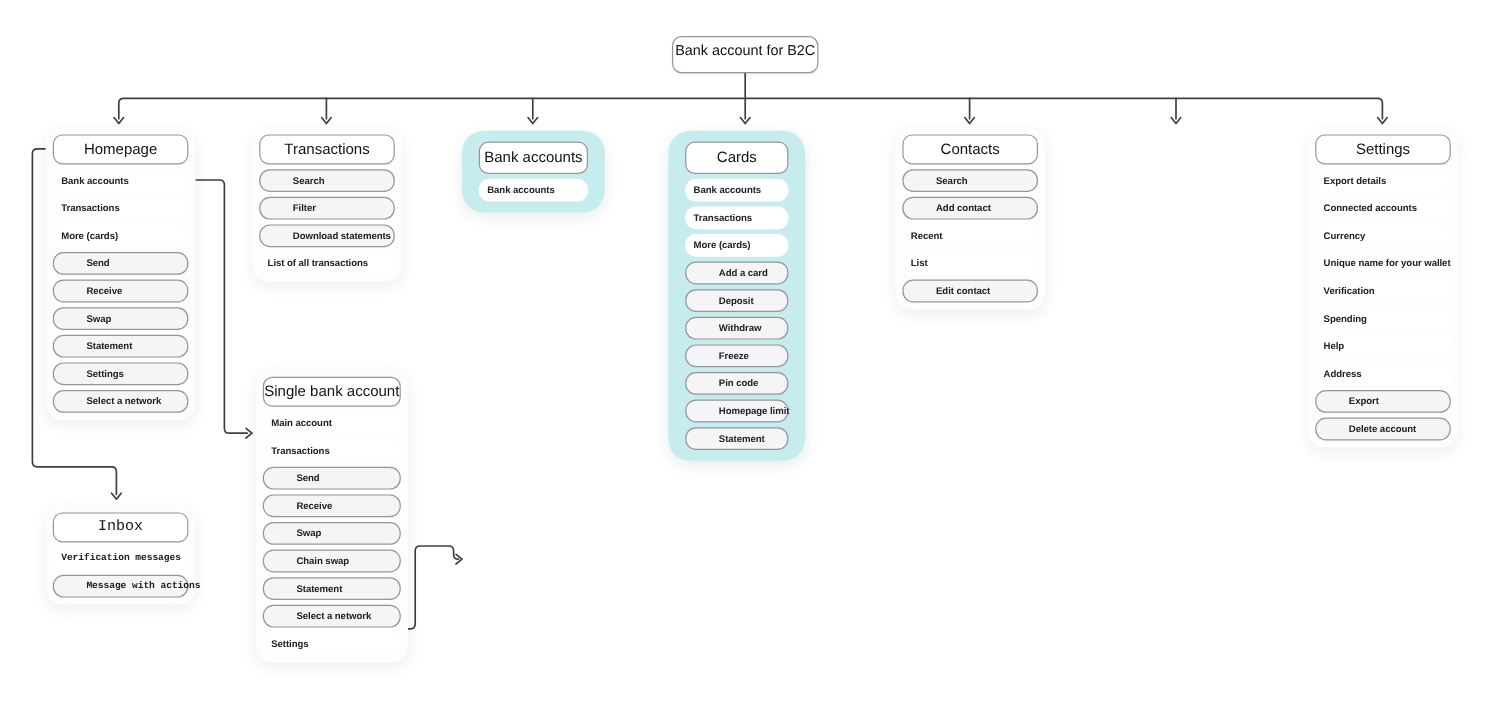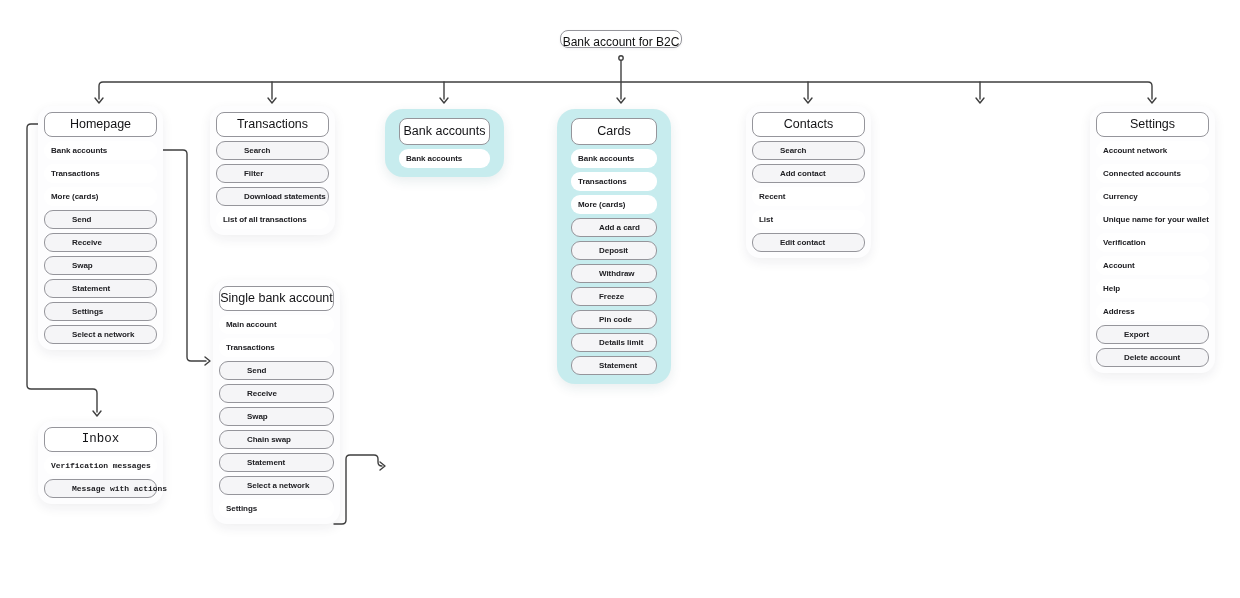--- a/index.html
+++ b/index.html
@@ -3,21 +3,21 @@
 <meta charset="utf-8">
 <style>
   * { margin:0; padding:0; box-sizing:border-box; }
   html,body { background:#ffffff; font-family:"Liberation Sans", sans-serif; }
   .canvas {
     position:relative; width:1240px; height:598px; background:#ffffff; overflow:hidden;
   }
   svg.connectors { position:absolute; left:0; top:0; width:1240px; height:598px; pointer-events:none; }
 
   .root-box {
-    position:absolute; left:560px; top:30px; width:122px; height:18px;
+    position:absolute; left:560px; top:30px; width:122px; height:31px;
     background:#fff; border:1px solid #95959b; border-radius:8px;
     font-size:12px; font-weight:500; color:#111;
     text-align:center; line-height:23px; white-space:nowrap;
     box-shadow:0 1px 3px rgba(20,20,40,.06);
   }
 
   .section {
     position:absolute; display:flex; flex-direction:column; gap:4px;
     padding:6px; background:#fdfdfe; border-radius:14px;
     box-shadow:0 4px 12px rgba(25,25,55,.07);
@@ -113,50 +113,50 @@
     <div class="section highlight" style="left: 557px; top: 109px; width: 114px;">
       <div class="title-node">Cards</div>
       <div class="item-node plain">Bank accounts</div>
       <div class="item-node plain">Transactions</div>
       <div class="item-node plain">More (cards)</div>
       <div class="item-node outlined">Add a card</div>
       <div class="item-node outlined">Deposit</div>
       <div class="item-node outlined">Withdraw</div>
       <div class="item-node outlined">Freeze</div>
       <div class="item-node outlined">Pin code</div>
-      <div class="item-node outlined">Details limit</div>
+      <div class="item-node outlined">Homepage limit</div>
       <div class="item-node outlined">Statement</div>
     </div>
     <div class="section" style="left: 746px; top: 106px; width: 125px;">
       <div class="title-node">Contacts</div>
       <div class="item-node outlined">Search</div>
       <div class="item-node outlined">Add contact</div>
       <div class="item-node plain">Recent</div>
       <div class="item-node plain">List</div>
       <div class="item-node outlined">Edit contact</div>
     </div>
     <div class="section" style="left: 1090px; top: 106px; width: 125px;">
       <div class="title-node">Settings</div>
-      <div class="item-node plain">Account network</div>
+      <div class="item-node plain">Export details</div>
       <div class="item-node plain">Connected accounts</div>
       <div class="item-node plain">Currency</div>
       <div class="item-node plain">Unique name for your wallet</div>
       <div class="item-node plain">Verification</div>
-      <div class="item-node plain">Account</div>
+      <div class="item-node plain">Spending</div>
       <div class="item-node plain">Help</div>
       <div class="item-node plain">Address</div>
       <div class="item-node outlined">Export</div>
       <div class="item-node outlined">Delete account</div>
     </div>
     <div class="section" style="left: 38px; top: 421px; width: 125px; font-family: Liberation Mono, monospace;">
       <div class="title-node">Inbox</div>
       <div class="item-node plain">Verification messages</div>
       <div class="item-node outlined">Message with actions</div>
     </div>
-    <div class="section" style="left: 213px; top: 280px; width: 127px;">
+    <div class="section" style="left: 213px; top: 308px; width: 127px;">
       <div class="title-node">Single bank account</div>
       <div class="item-node plain">Main account</div>
       <div class="item-node plain">Transactions</div>
       <div class="item-node outlined">Send</div>
       <div class="item-node outlined">Receive</div>
       <div class="item-node outlined">Swap</div>
       <div class="item-node outlined">Chain swap</div>
       <div class="item-node outlined">Statement</div>
       <div class="item-node outlined">Select a network</div>
       <div class="item-node plain">Settings</div>

